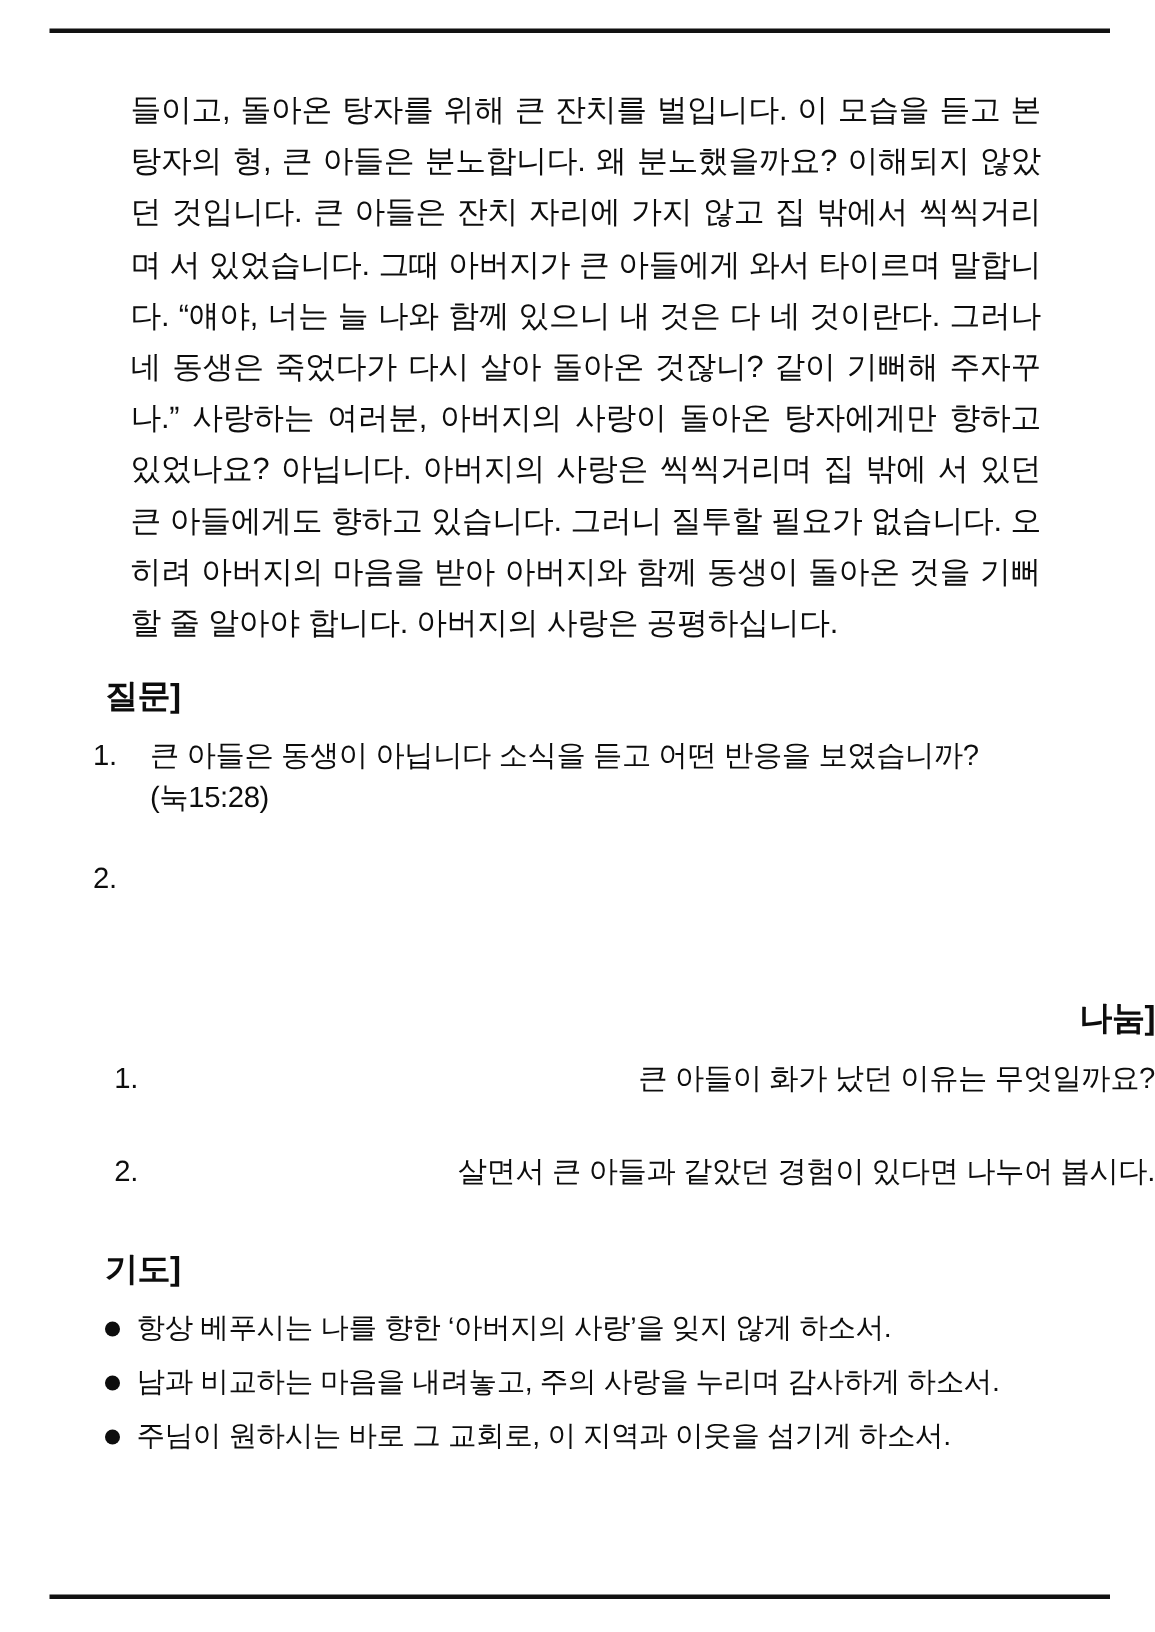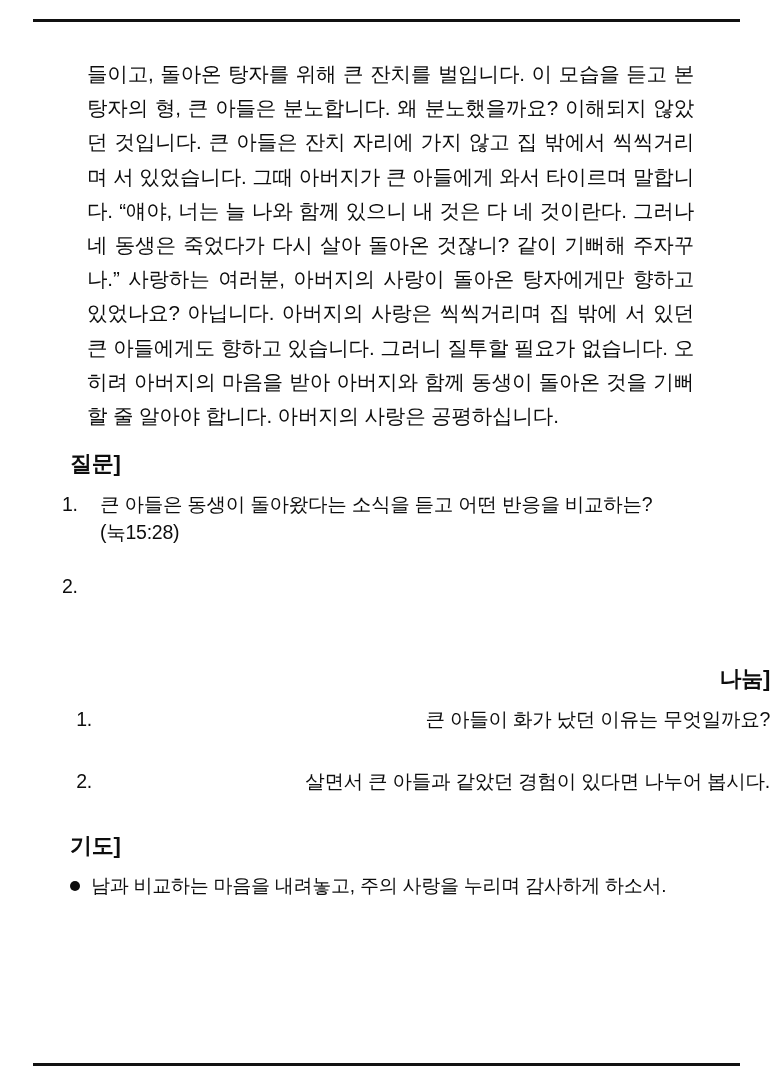--- a/index.html
+++ b/index.html
@@ -137,21 +137,21 @@
 
   <div class="body-block">
     <p class="body-para">들이고, 돌아온 탕자를 위해 큰 잔치를 벌입니다. 이 모습을 듣고 본 탕자의 형, 큰 아들은 분노합니다. 왜 분노했을까요? 이해되지 않았던 것입니다. 큰 아들은 잔치 자리에 가지 않고 집 밖에서 씩씩거리며 서 있었습니다. 그때 아버지가 큰 아들에게 와서 타이르며 말합니다. “얘야, 너는 늘 나와 함께 있으니 내 것은 다 네 것이란다. 그러나 네 동생은 죽었다가 다시 살아 돌아온 것잖니? 같이 기뻐해 주자꾸나.” 사랑하는 여러분, 아버지의 사랑이 돌아온 탕자에게만 향하고 있었나요? 아닙니다. 아버지의 사랑은 씩씩거리며 집 밖에 서 있던 큰 아들에게도 향하고 있습니다. 그러니 질투할 필요가 없습니다. 오히려 아버지의 마음을 받아 아버지와 함께 동생이 돌아온 것을 기뻐할 줄 알아야 합니다. 아버지의 사랑은 공평하십니다.</p>
   </div>
 
   <section class="section sec-questions">
     <h2 class="sec-heading">질문]</h2>
     <ol class="num-list">
       <li class="num-item">
         <span class="num-marker">1.</span>
-        <span class="num-text">큰 아들은 동생이 돌아왔다는 소식을 듣고 어떤 반응을 비교하는?</span>
+        <span class="num-text">큰 아들은 동생이 아닙니다 소식을 듣고 어떤 반응을 보였습니까?</span>
         <span class="num-ref">(눅15:28)</span>
       </li>
       <li class="num-item">
         <span class="num-marker">2.</span>
       </li>
     </ol>
   </section>
 
   <section class="section sec-sharing">
     <h2 class="sec-heading">나눔]</h2>
@@ -165,20 +165,28 @@
         <span class="num-text">살면서 큰 아들과 같았던 경험이 있다면 나누어 봅시다.</span>
       </li>
     </ol>
   </section>
 
   <section class="section sec-prayer">
     <h2 class="sec-heading">기도]</h2>
     <ul class="bullet-list">
       <li class="bullet-item">
         <span class="bullet-dot"></span>
+        <span class="bullet-text">항상 베푸시는 나를 향한 ‘아버지의 사랑’을 잊지 않게 하소서.</span>
+      </li>
+      <li class="bullet-item">
+        <span class="bullet-dot"></span>
         <span class="bullet-text">남과 비교하는 마음을 내려놓고, 주의 사랑을 누리며 감사하게 하소서.</span>
+      </li>
+      <li class="bullet-item">
+        <span class="bullet-dot"></span>
+        <span class="bullet-text">주님이 원하시는 바로 그 교회로, 이 지역과 이웃을 섬기게 하소서.</span>
       </li>
     </ul>
   </section>
 
   <div class="rule rule-bottom"></div>
 
 </div>
 
 </body></html>

